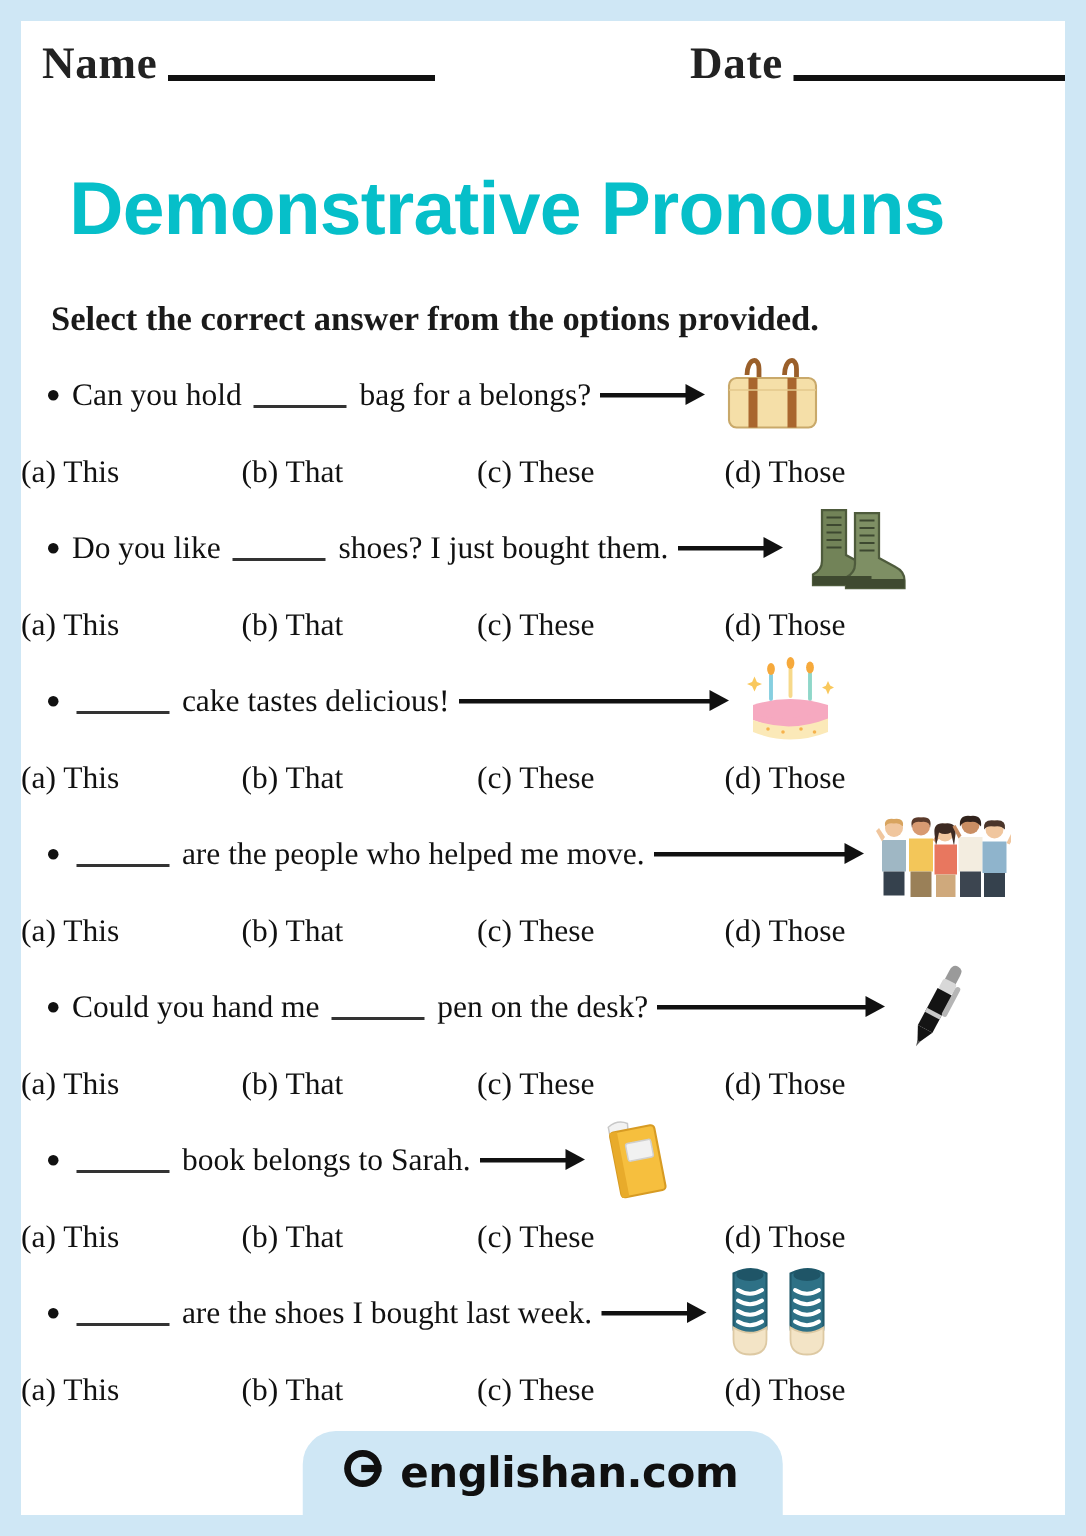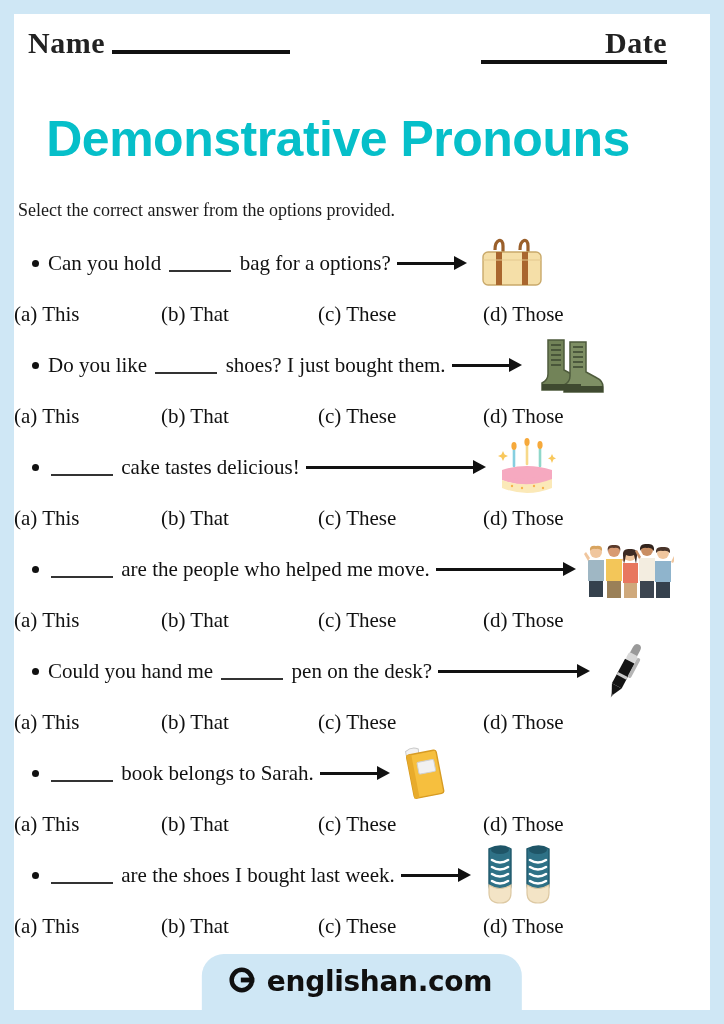--- a/index.html
+++ b/index.html
@@ -14,42 +14,42 @@
     width:696px;height:996px;
     background:#ffffff;
     overflow:hidden;
   }
   
   .namedate{
     position:absolute;left:14px;top:12px;width:680px;height:46px;
   }
   .nd-group{position:absolute;display:flex;align-items:flex-end;}
   .nd-group.name{left:0px;top:0px;}
-  .nd-group.date{left:446px;top:0px;flex-direction:column;}
+  .nd-group.date{left:432px;top:0px;}
   .nd-label{
     font-size:30px;font-weight:bold;color:#222;
     font-family:"Liberation Serif",serif;letter-spacing:.5px;
     line-height:34px;
   }
   .nd-rule{
     display:block;height:4px;background:#111;
     margin-left:7px;margin-bottom:6px;
   }
   .nd-group.name .nd-rule{width:178px;}
   .nd-group.date .nd-rule{width:186px;}
 
   .title{
     position:absolute;left:0;top:96px;width:648px;text-align:center;
     font-family:"Liberation Sans",sans-serif;
     font-size:50px;font-weight:bold;color:#06bfc9;
     letter-spacing:-0.5px;
   }
   .instruction{
-    position:absolute;left:4px;top:186px;width:680px;
-    font-size:18px;font-weight:normal;color:#1a1a1a;
+    position:absolute;left:20px;top:186px;width:680px;
+    font-size:23px;font-weight:bold;color:#1a1a1a;
     font-family:"Liberation Serif",serif;
   }
 
   
   .qlist{position:absolute;left:0px;top:222px;width:696px;}
   .qblock{position:relative;}
   .qrow{
     position:relative;display:flex;align-items:center;
     height:54px;padding-left:18px;
   }
@@ -119,21 +119,21 @@
   </div>
 
   <div class="title">Demonstrative Pronouns</div>
 
   <div class="instruction">Select the correct answer from the options provided.</div>
 
   <div class="qlist" id="qlist">
       <div class="qblock">
         <div class="qrow">
           <span class="bullet"></span>
-          <span class="qtext"><span>Can you hold</span> <span class="blank"></span> <span>bag for a options?</span></span>
+          <span class="qtext"><span>Can you hold</span> <span class="blank"></span> <span>bag for a belongs?</span></span>
           <span class="arrow">
             <span class="shaft" style="width: 58px;"></span>
             <span class="head"></span>
           </span>
           <span class="pic">
             <svg width="74" height="58" viewBox="0 0 74 58">
       <path d="M20 16 C20 5,28 3,28 12 L28 22" fill="none" stroke="#9a5f2a" stroke-width="3.2"></path>
       <path d="M45 16 C45 5,53 3,53 12 L53 22" fill="none" stroke="#9a5f2a" stroke-width="3.2"></path>
       <rect x="8" y="18" width="58" height="33" rx="5" fill="#f5dfa8" stroke="#c9a96a" stroke-width="1.4"></rect>
       <rect x="21" y="18" width="6" height="33" fill="#a9662e"></rect>

